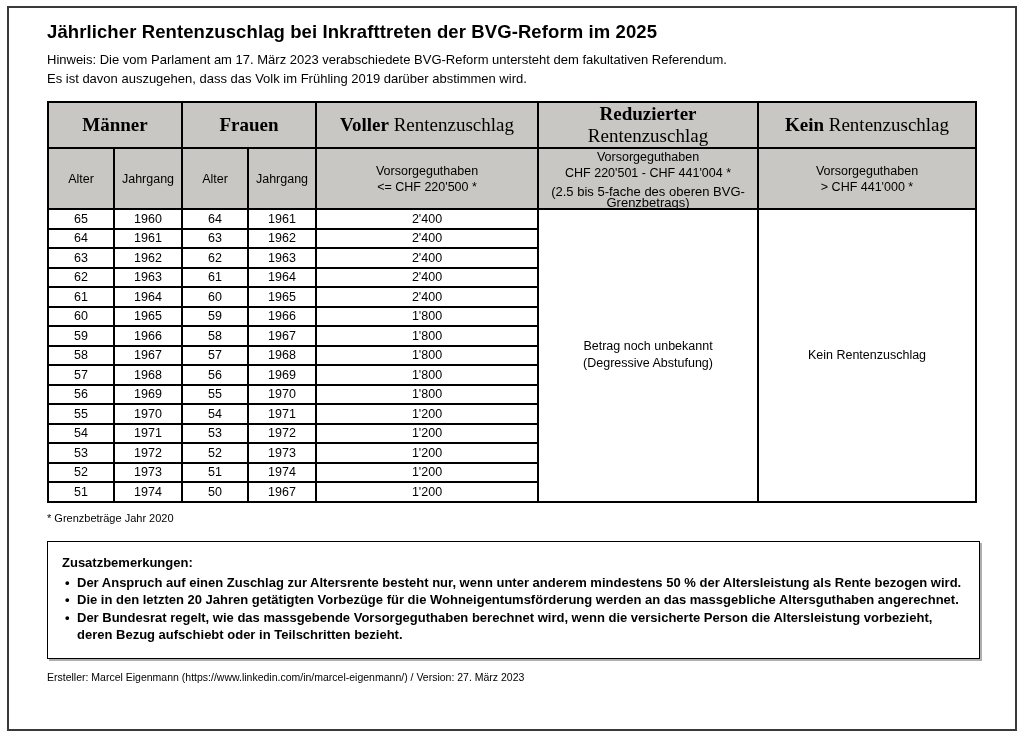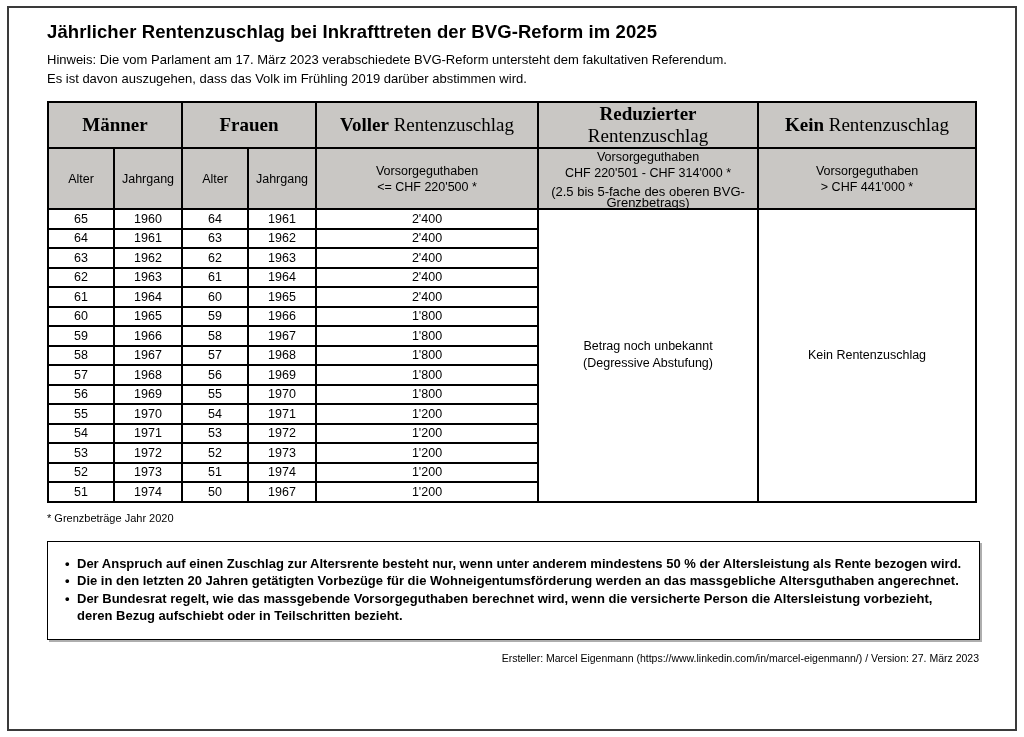--- a/index.html
+++ b/index.html
@@ -84,21 +84,20 @@
   }
   ul.remarks-list li::before {
     content: "\2022";
     position: absolute;
     left: 3px;
   }
   .footer {
     margin-top: 11px;
     font-size: 10.5px;
     line-height: 14px;
-    text-align: right;
   }
 </style>
 </head>
 <body>
 
 <div class="frame">
 
   <h1 class="title">Jährlicher Rentenzuschlag bei Inkrafttreten der BVG-Reform im 2025</h1>
 
   <div class="hints">
@@ -128,21 +127,21 @@
         <th>Alter</th>
         <th>Jahrgang</th>
         <th>Alter</th>
         <th>Jahrgang</th>
         <th>
           <div>Vorsorgeguthaben</div>
           <div>&lt;= CHF 220'500 *</div>
         </th>
         <th>
           <div>Vorsorgeguthaben</div>
-          <div>CHF 220'501 - CHF 314'000 *</div>
+          <div>CHF 220'501 - CHF 441'004 *</div>
           <span class="small-note"><span>(2.5 bis 5-fache des oberen BVG-</span><br><span>Grenzbetrags)</span></span>
         </th>
         <th>
           <div>Vorsorgeguthaben</div>
           <div>&gt; CHF 441'000 *</div>
         </th>
       </tr>
     </thead>
     <tbody>
         <tr class="body-row">
@@ -254,20 +253,21 @@
           <td>50</td>
           <td>1967</td>
           <td>1'200</td>
         </tr>
       </tbody>
   </table>
 
   <div class="footnote">* Grenzbeträge Jahr 2020</div>
 
   <div class="remarks-box">
+    <p class="remarks-heading">Zusatzbemerkungen:</p>
     <ul class="remarks-list">
       <li>Der Anspruch auf einen Zuschlag zur Altersrente besteht nur, wenn unter anderem mindestens 50 % der Altersleistung als Rente bezogen wird.</li>
       <li>Die in den letzten 20 Jahren getätigten Vorbezüge für die Wohneigentumsförderung werden an das massgebliche Altersguthaben angerechnet.</li>
       <li>Der Bundesrat regelt, wie das massgebende Vorsorgeguthaben berechnet wird, wenn die versicherte Person die Altersleistung vorbezieht, deren Bezug aufschiebt oder in Teilschritten bezieht.</li>
     </ul>
   </div>
 
   <div class="footer">
     <div>Ersteller: Marcel Eigenmann (https://www.linkedin.com/in/marcel-eigenmann/) / Version: 27. März 2023</div>
   </div>

